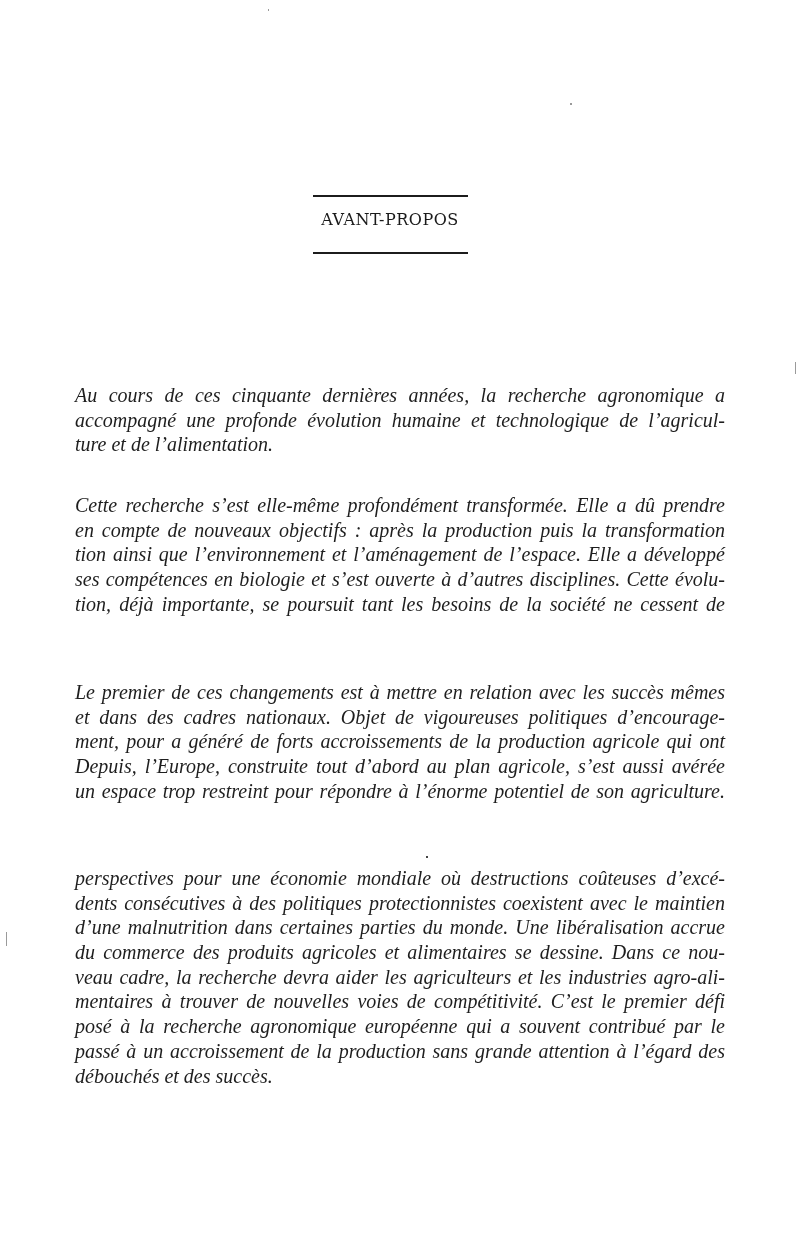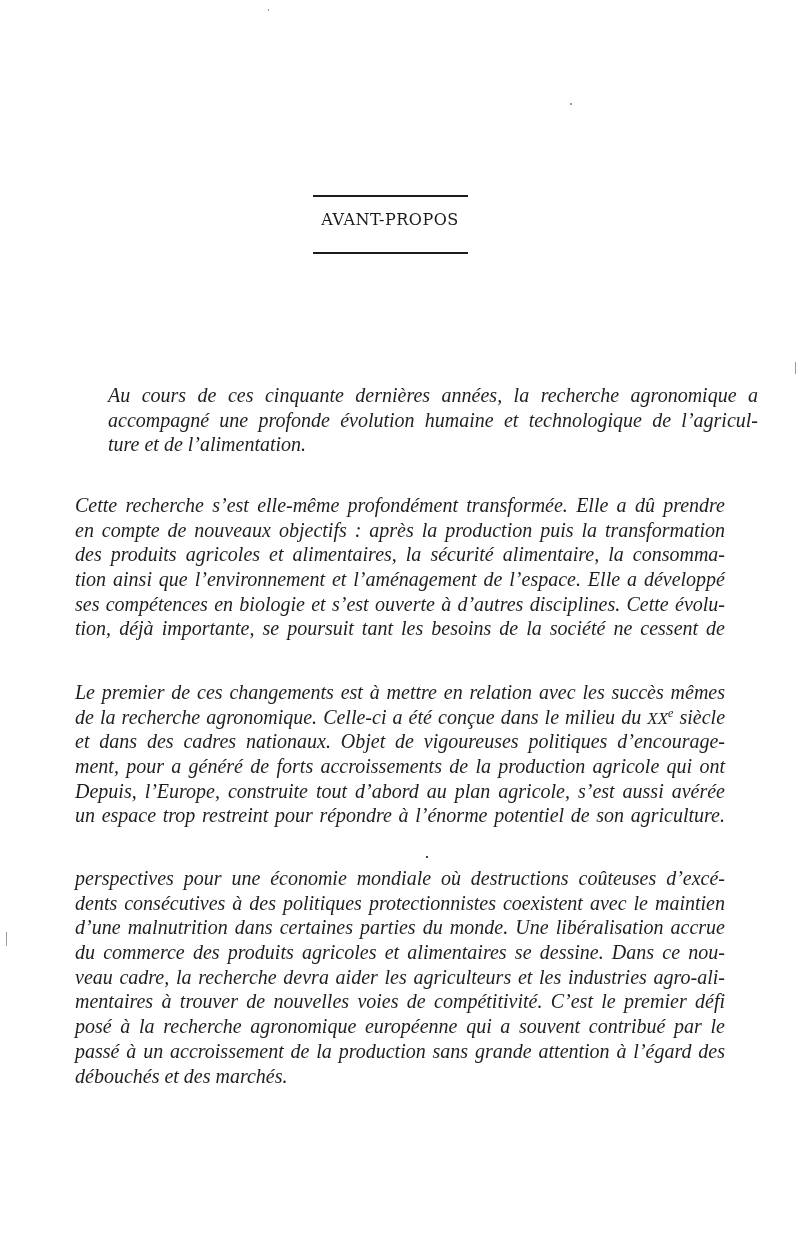--- a/index.html
+++ b/index.html
@@ -52,21 +52,21 @@
       display: block;
       height: 24.7px;
       line-height: 24.7px;
       white-space: nowrap;
       text-align: justify;
       text-align-last: justify;
     }
     .line.last {
       text-align-last: left;
     }
-    .p1 { top: 383px; margin-left: 33px; }
+    .p1 { top: 383px; }
     .p2 { top: 493px; }
     .p3 { top: 680px; }
     .p4 { top: 866px; }
     .mark {
       position: absolute;
       background: #9a9a9a;
     }
     sup.ord {
       font-size: 0.6em;
       vertical-align: 0.55em;
@@ -84,45 +84,43 @@
 
   <div class="para p1">
     <span class="line">Au cours de ces cinquante dernières années, la recherche agronomique a</span>
     <span class="line">accompagné une profonde évolution humaine et technologique de l’agricul-</span>
     <span class="line last">ture et de l’alimentation.</span>
   </div>
 
   <div class="para p2">
     <span class="line">Cette recherche s’est elle-même profondément transformée. Elle a dû prendre</span>
     <span class="line">en compte de nouveaux objectifs : après la production puis la transformation</span>
-    <span class="line">des produits agricoles et alimentaires, la sécurité alimentaire, la consomma-</span>
     <span class="line">tion ainsi que l’environnement et l’aménagement de l’espace. Elle a développé</span>
     <span class="line">ses compétences en biologie et s’est ouverte à d’autres disciplines. Cette évolu-</span>
     <span class="line">tion, déjà importante, se poursuit tant les besoins de la société ne cessent de</span>
   </div>
 
   <div class="para p3">
     <span class="line">Le premier de ces changements est à mettre en relation avec les succès mêmes</span>
-    <span class="line"><span>de la recherche agronomique. Celle-ci a été conçue dans le milieu du</span> <span><span style="font-size:0.85em;">XX</span><sup class="ord">e</sup></span> <span>siècle</span></span>
     <span class="line">et dans des cadres nationaux. Objet de vigoureuses politiques d’encourage-</span>
     <span class="line">ment, pour a généré de forts accroissements de la production agricole qui ont</span>
     <span class="line">Depuis, l’Europe, construite tout d’abord au plan agricole, s’est aussi avérée</span>
     <span class="line">un espace trop restreint pour répondre à l’énorme potentiel de son agriculture.</span>
   </div>
 
   <div class="para p4">
     <span class="line">perspectives pour une économie mondiale où destructions coûteuses d’excé-</span>
     <span class="line">dents consécutives à des politiques protectionnistes coexistent avec le maintien</span>
     <span class="line">d’une malnutrition dans certaines parties du monde. Une libéralisation accrue</span>
     <span class="line">du commerce des produits agricoles et alimentaires se dessine. Dans ce nou-</span>
     <span class="line">veau cadre, la recherche devra aider les agriculteurs et les industries agro-ali-</span>
     <span class="line">mentaires à trouver de nouvelles voies de compétitivité. C’est le premier défi</span>
     <span class="line">posé à la recherche agronomique européenne qui a souvent contribué par le</span>
     <span class="line">passé à un accroissement de la production sans grande attention à l’égard des</span>
-    <span class="line last">débouchés et des marchés.</span>
+    <span class="line last">débouchés et des succès.</span>
   </div>
 </div>
 
 <div class="mark" style="left:795px;top:362px;width:1px;height:12px;"></div>
 <div class="mark" style="left:6px;top:932px;width:1px;height:14px;"></div>
 <div class="mark" style="left:426px;top:856px;width:2px;height:2px;background:#444;"></div>
 <div class="mark" style="left:570px;top:103px;width:2px;height:2px;"></div>
 <div class="mark" style="left:268px;top:9px;width:1px;height:2px;"></div>
 
 </body></html>

